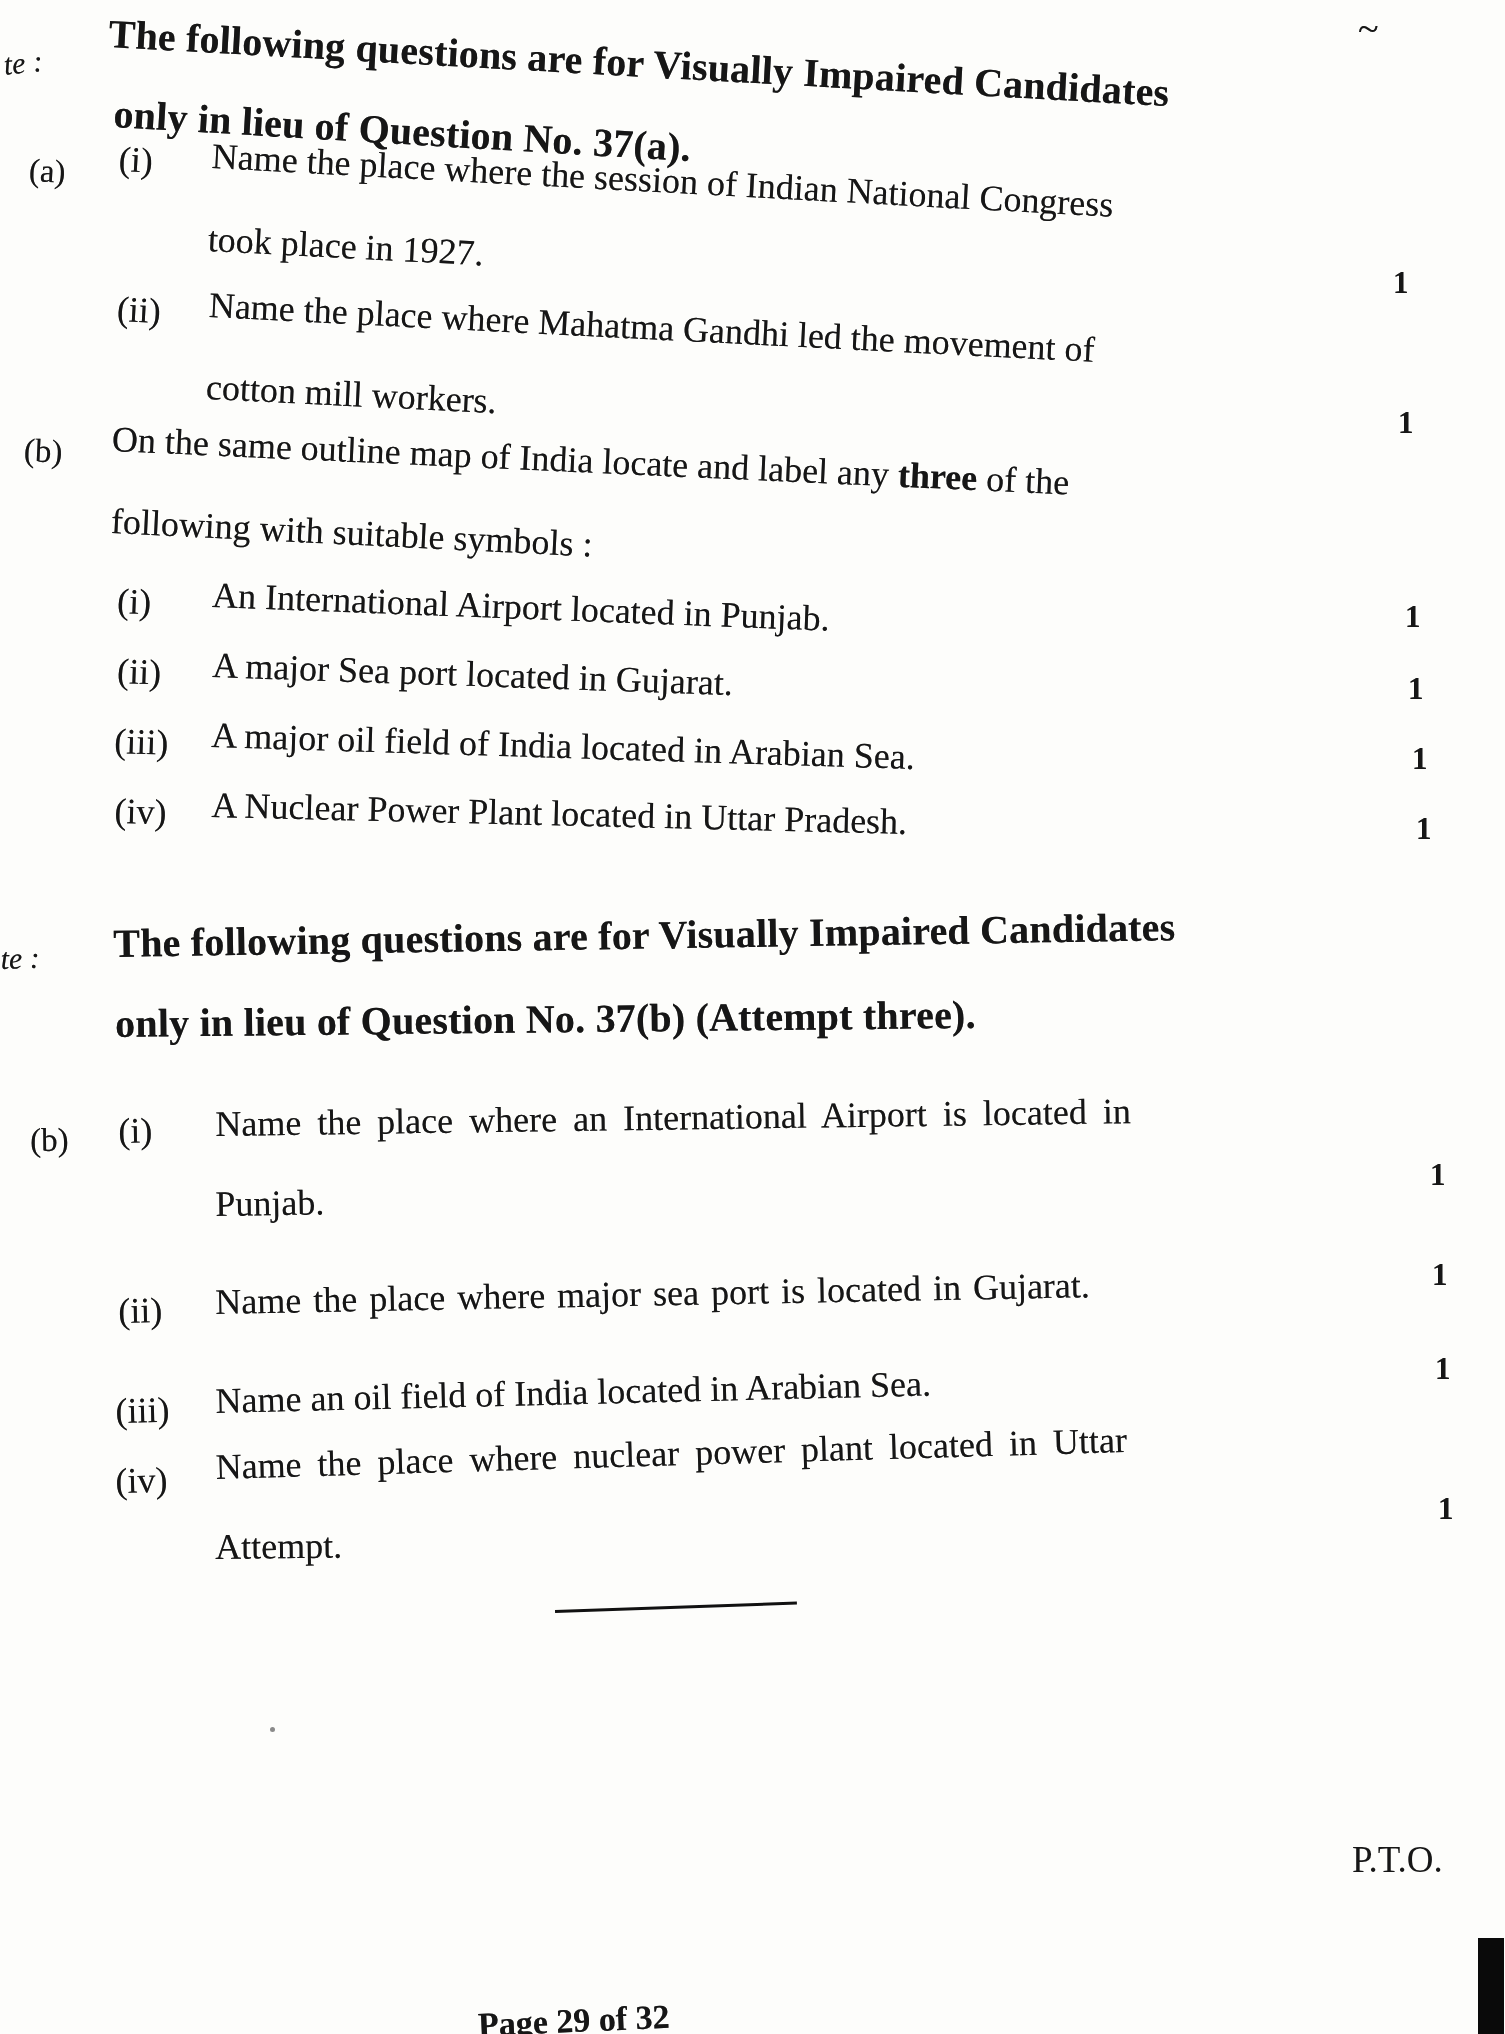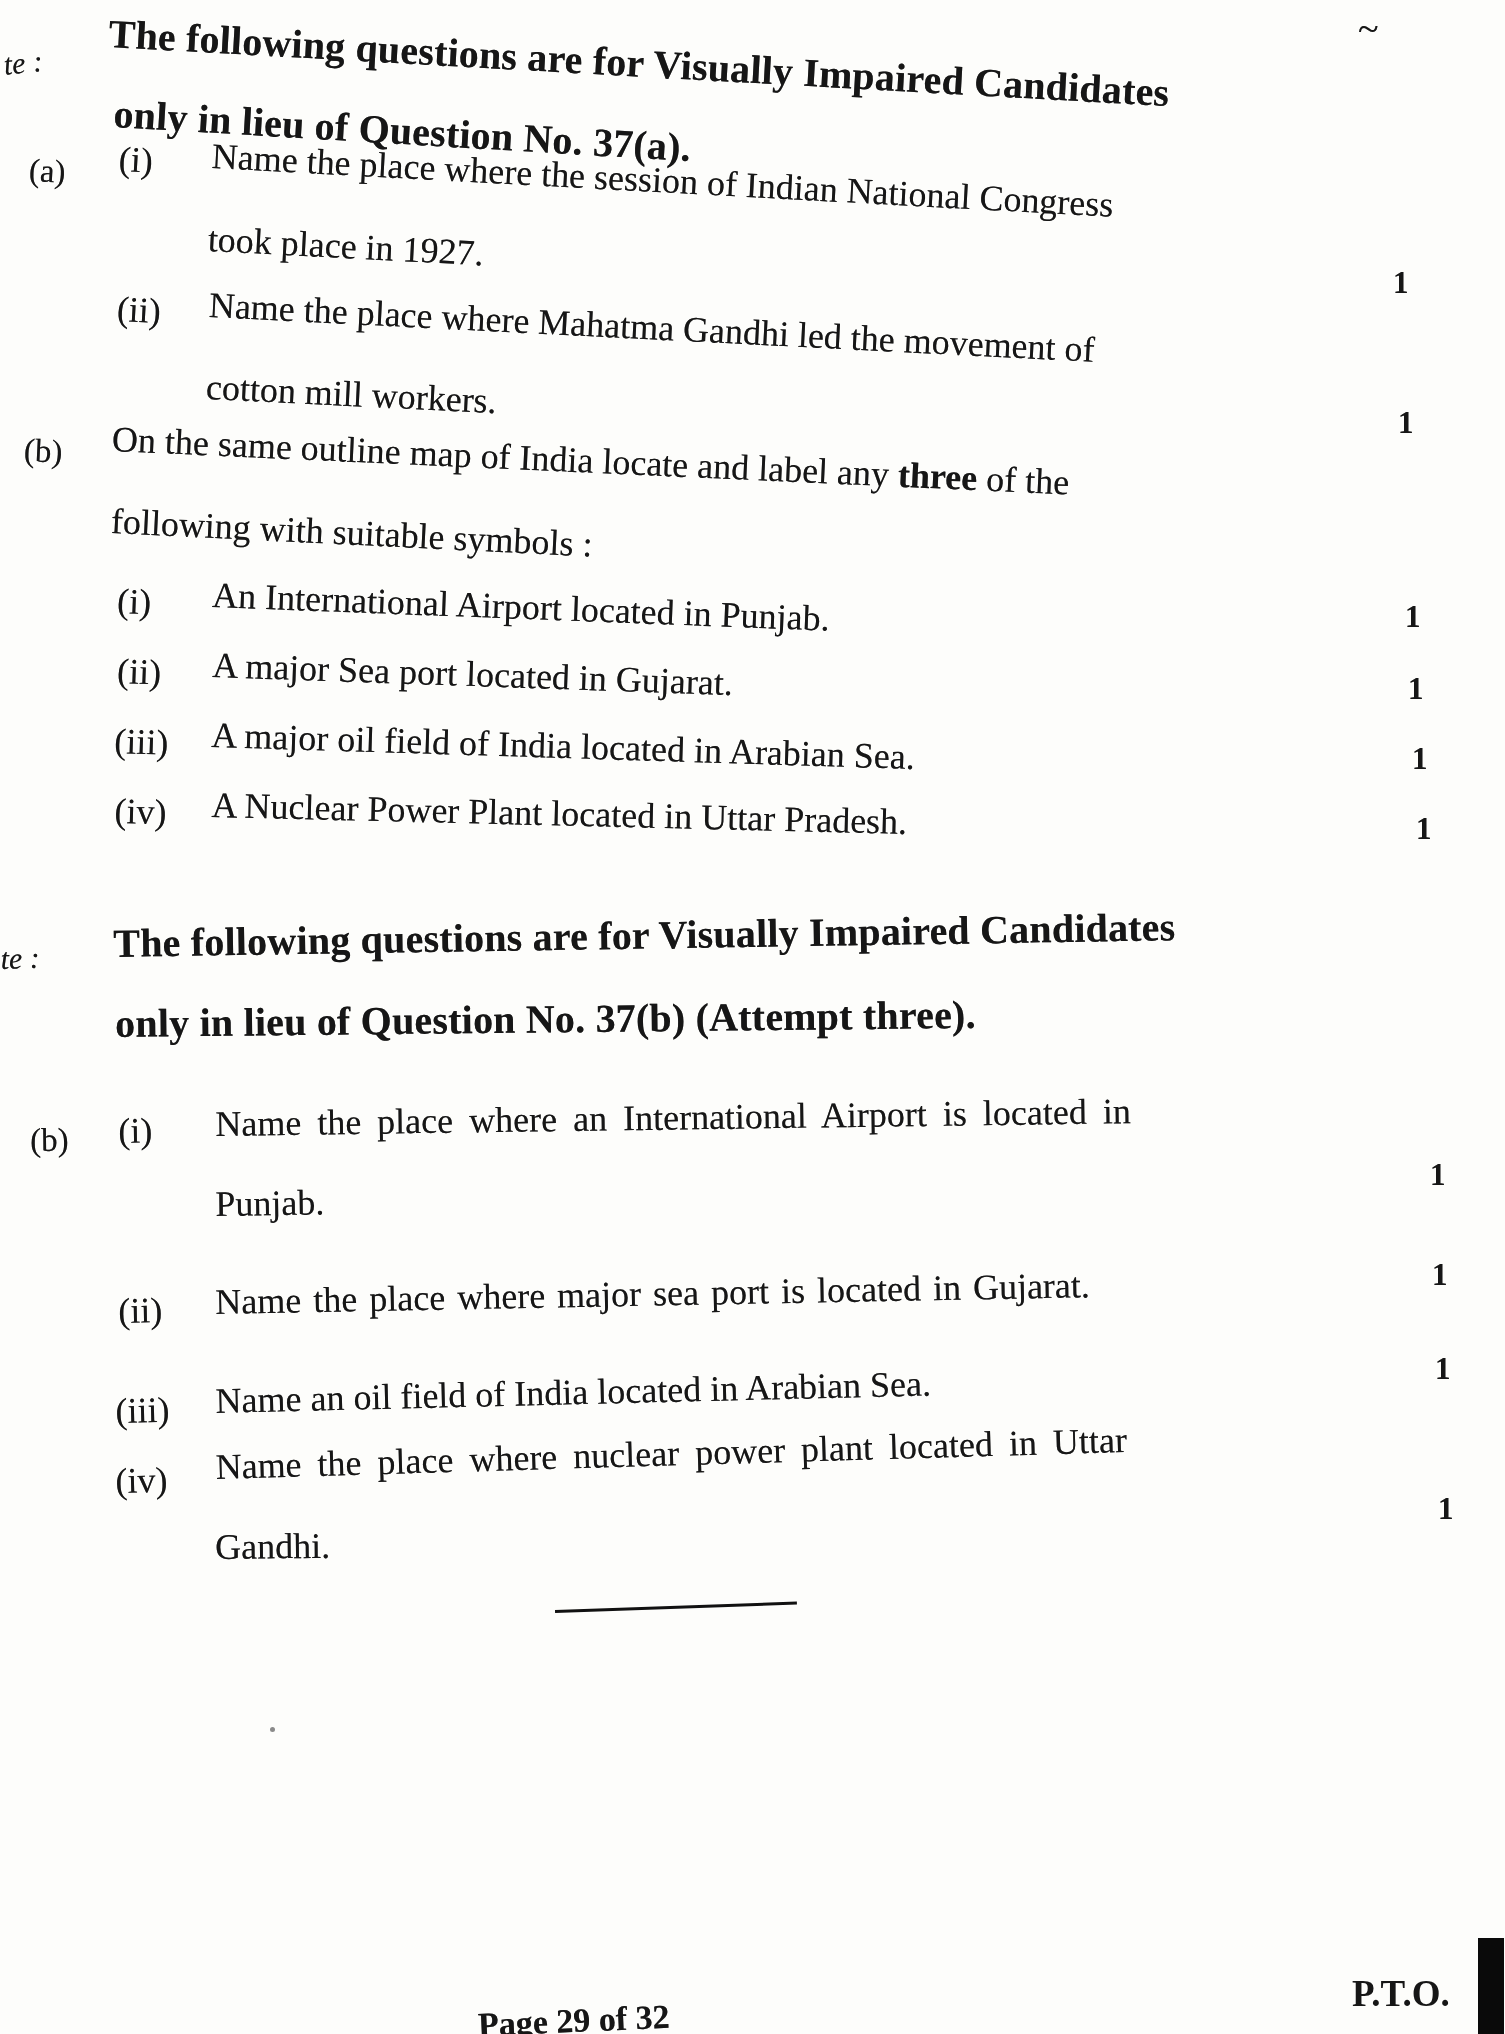--- a/index.html
+++ b/index.html
@@ -26,21 +26,21 @@
   .mark{font-size:31px;font-weight:600;}
   .notelbl{font-style:italic;font-size:30px;}
   .tilde{font-size:38px;}
   .wide1{word-spacing:7px;}
   .wide2{word-spacing:3px;}
   .boldword{font-weight:700;}
   .rule{
     position:absolute;left:555px;top:1610px;width:242px;height:3px;
     background:#111;transform:rotate(-2deg);transform-origin:left top;
   }
-  .pto{position:absolute;left:1352px;top:1972px;font-weight:700;font-size:37px;}
+  .pto{position:absolute;left:1352px;top:1838px;font-weight:400;font-size:37px;}
   .edgebar{
     position:absolute;left:1478px;top:1938px;width:26px;height:96px;
     background:#0a0a0a;
   }
   .footer{
     position:absolute;left:478px;top:2002px;
     font-weight:700;font-size:34px;transform:rotate(-2.5deg);
     text-shadow:0 0 0.6px rgba(10,10,10,0.55);
   }
   .speck{position:absolute;left:270px;top:1727px;width:5px;height:5px;border-radius:50%;background:#8a8a8a;}
@@ -104,21 +104,21 @@
   <div class="ln num" style="left:118px;top:1292px;transform:rotate(-1deg);">(ii)</div>
   <div class="ln wide2" style="left:215px;top:1283px;transform:rotate(-1.1deg);">Name the place where major sea port is located in Gujarat.</div>
   <div class="ln mark" style="left:1432px;top:1258px;">1</div>
 
   <div class="ln num" style="left:115px;top:1392px;transform:rotate(-1.3deg);">(iii)</div>
   <div class="ln" style="left:215px;top:1382px;transform:rotate(-1.4deg);">Name an oil field of India located in Arabian Sea.</div>
   <div class="ln mark" style="left:1435px;top:1352px;">1</div>
 
   <div class="ln num" style="left:115px;top:1462px;transform:rotate(-1.5deg);">(iv)</div>
   <div class="ln wide1" style="left:215px;top:1448px;transform:rotate(-1.7deg);">Name the place where nuclear power plant located in Uttar</div>
-  <div class="ln" style="left:215px;top:1528px;transform:rotate(-0.6deg);">Gandhi.</div>
+  <div class="ln" style="left:215px;top:1528px;transform:rotate(-0.6deg);">Attempt.</div>
   <div class="ln mark" style="left:1438px;top:1492px;">1</div>
 
   <div class="rule"></div>
 
   <div class="speck"></div>
 
   <div class="pto">P.T.O.</div>
   <div class="edgebar"></div>
   <div class="footer">Page 29 of 32</div>
 

